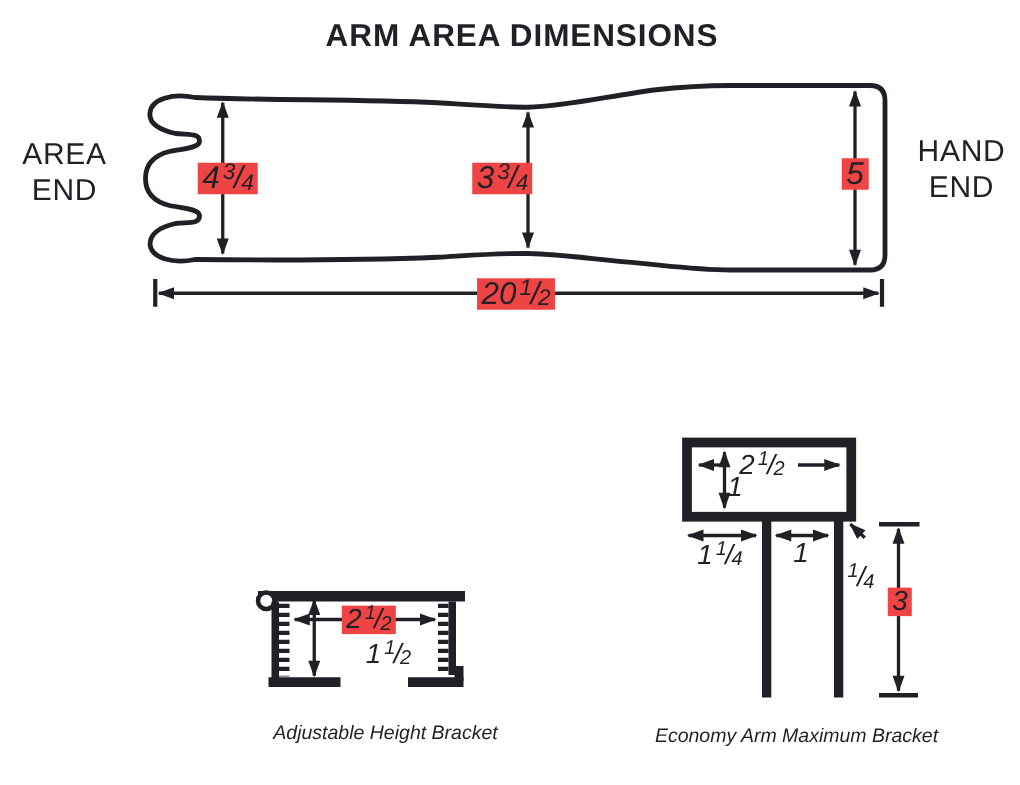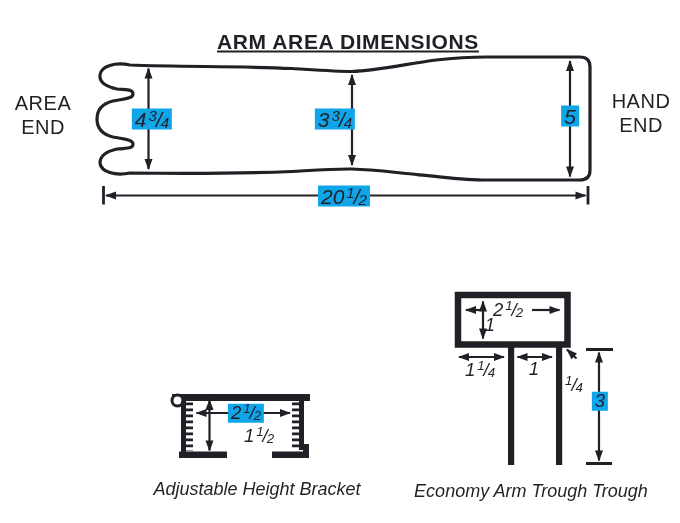--- a/index.html
+++ b/index.html
@@ -8,28 +8,28 @@
     position:relative; width:680px; height:523px; background:#fff;
     font-family:"Liberation Sans", sans-serif; color:var(--ink); overflow:hidden;
   }
   svg.linework { position:absolute; left:0; top:0; }
   .ln { stroke:var(--ink); fill:none; }
   .fl { fill:var(--ink); stroke:none; }
   .shape { fill:#fff; stroke:var(--ink); }
   #as path, #ae path { fill:var(--ink); }
   .lbl { position:absolute; transform:translate(-50%,-50%); white-space:nowrap; line-height:1; }
   .dim { font-style:italic; font-size:21px; padding:0 3px; }
-  .dim.bg { background:#0ea5e9; }
+  .dim.bg { background:#ef4444; }
   .dim.small { font-size:18.5px; }
   .dim .n { font-size:0.72em; position:relative; top:-0.42em; margin-left:2px; }
   .dim .sl { margin:0 -1px; }
   .dim .d { font-size:0.72em; position:relative; top:0.06em; }
   .endlabel { font-size:20px; text-align:center; letter-spacing:0.5px; line-height:1.18; }
   .title { font-size:21px; font-weight:bold; letter-spacing:0.6px; }
-  .caption { font-style:italic; font-size:18px; text-align:center; line-height:1.25; }
+  .caption { font-style:italic; font-size:13px; text-align:center; line-height:1.25; }
 </style>
 </head>
 <body>
 
 <div class="canvas">
 
   <svg class="linework" width="680" height="523" viewBox="0 0 680 523">
     <defs>
       <marker id="ae" markerWidth="12" markerHeight="9" refX="10.5" refY="4.5" orient="auto" markerUnits="userSpaceOnUse">
         <path d="M0.5,0.5 L11.5,4.5 L0.5,8.5 Z"></path>
@@ -78,21 +78,21 @@
     <line class="ln" x1="532" y1="310" x2="559.5" y2="310" stroke-width="2.2" marker-end="url(#ae)"></line>
     <line class="ln" x1="483" y1="301.5" x2="483" y2="338.5" stroke-width="2.2" marker-start="url(#as)" marker-end="url(#ae)"></line>
     <line class="ln" x1="459" y1="357" x2="504" y2="357" stroke-width="2.2" marker-start="url(#as)" marker-end="url(#ae)"></line>
     <line class="ln" x1="517.5" y1="357" x2="552" y2="357" stroke-width="2.2" marker-start="url(#as)" marker-end="url(#ae)"></line>
     <line class="ln" x1="576.5" y1="358.5" x2="567" y2="349.5" stroke-width="2.2" marker-end="url(#ae)"></line>
     <line class="ln" x1="599" y1="352.5" x2="599" y2="460.5" stroke-width="2.2" marker-start="url(#as)" marker-end="url(#ae)"></line>
     <line class="ln" x1="586" y1="349.5" x2="613" y2="349.5" stroke-width="3"></line>
     <line class="ln" x1="586" y1="463.5" x2="612" y2="463.5" stroke-width="3"></line>
   </svg>
 
-  <div class="lbl title" style="left:348px; top:41px;text-decoration:underline;">ARM AREA DIMENSIONS</div>
+  <div class="lbl title" style="left:348px; top:24px;">ARM AREA DIMENSIONS</div>
 
   <div class="lbl endlabel" style="left:43px; top:116px;">
     <div>AREA</div>
     <div>END</div>
   </div>
   <div class="lbl endlabel" style="left:641px; top:114px;">
     <div>HAND</div>
     <div>END</div>
   </div>
 
@@ -108,16 +108,16 @@
   <div class="lbl dim small" style="left:490px; top:325px;"><span class="w">1</span></div>
   <div class="lbl dim small" style="left:480px; top:370px;font-style:italic;"><span class="w">1</span><span class="n">1</span><span class="sl">/</span><span class="d">4</span></div>
   <div class="lbl dim small" style="left:534px; top:369px;"><span class="w">1</span></div>
   <div class="lbl dim small" style="left:573px; top:369px;margin-top:16px;"><span class="n">1</span><span class="sl">/</span><span class="d">4</span></div>
   <div class="lbl dim small bg" style="left:600px; top:401px;"><span class="w">3</span></div>
 
   <div class="lbl caption" style="left:257px; top:489px;">
     <div>Adjustable Height Bracket</div>
   </div>
   <div class="lbl caption" style="left:531px; top:491px;">
-    <div>Economy Arm Trough Trough</div>
+    <div>Economy Arm Maximum Bracket</div>
   </div>
 
 </div>
 
 </body></html>

